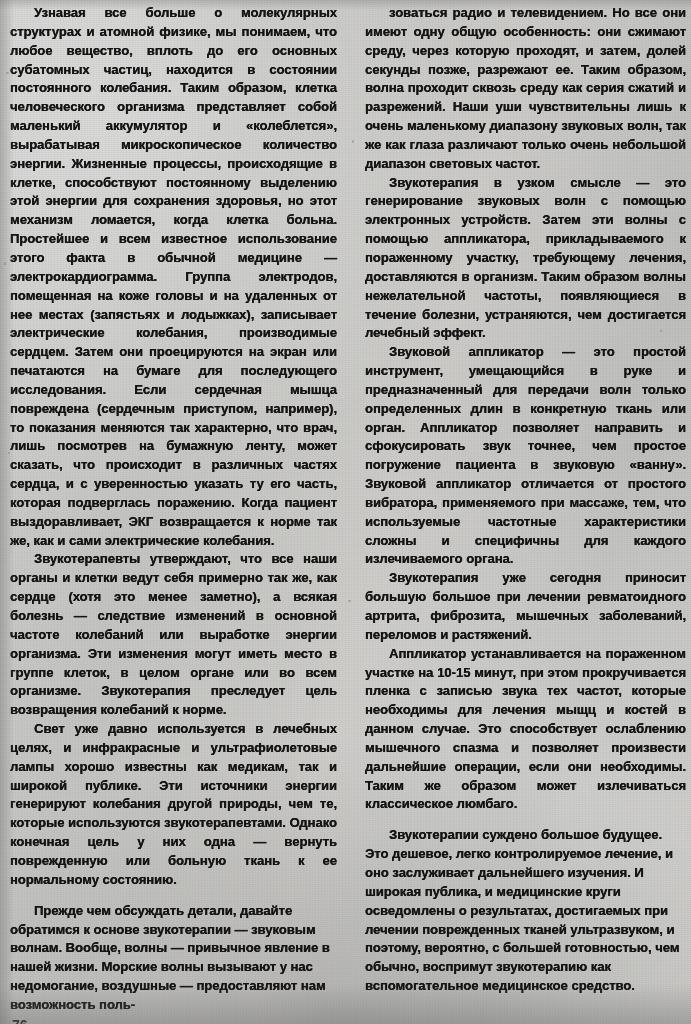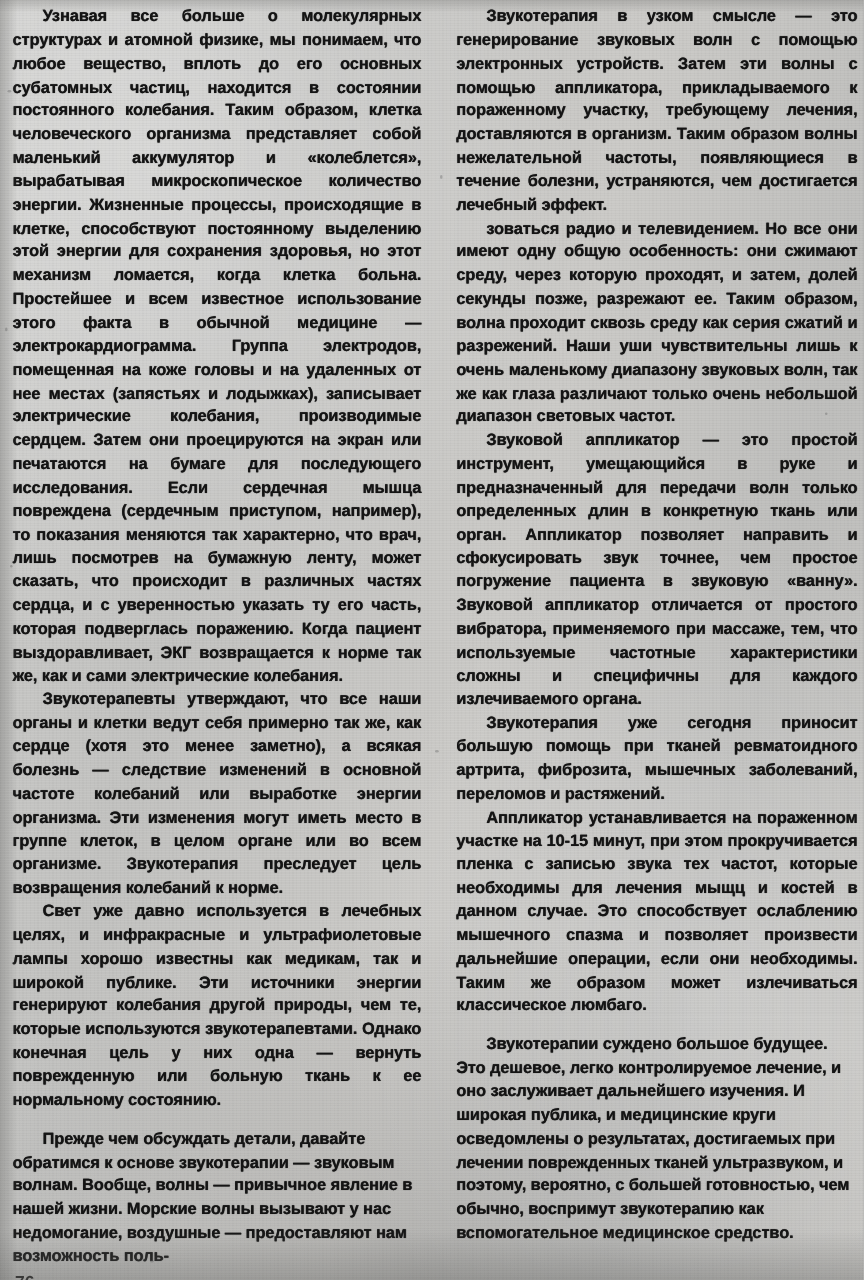--- a/index.html
+++ b/index.html
@@ -130,24 +130,24 @@
   <div class="columns">
 
     <div class="col col-left">
       <p>Узнавая все больше о молекулярных структурах и атомной физике, мы понимаем, что любое вещество, вплоть до его основных субатомных частиц, находится в состоянии постоянного колебания. Таким образом, клетка человеческого организма представляет собой маленький аккумулятор и «колеблется», вырабатывая микроскопическое количество энергии. Жизненные процессы, происходящие в клетке, способствуют постоянному выделению этой энергии для сохранения здоровья, но этот механизм ломается, когда клетка больна. Простейшее и всем известное использование этого факта в обычной медицине — электрокардиограмма. Группа электродов, помещенная на коже головы и на удаленных от нее местах (запястьях и лодыжках), записывает электрические колебания, производимые сердцем. Затем они проецируются на экран или печатаются на бумаге для последующего исследования. Если сердечная мышца повреждена (сердечным приступом, например), то показания меняются так характерно, что врач, лишь посмотрев на бумажную ленту, может сказать, что происходит в различных частях сердца, и с уверенностью указать ту его часть, которая подверглась поражению. Когда пациент выздоравливает, ЭКГ возвращается к норме так же, как и сами электрические колебания.</p>
       <p>Звукотерапевты утверждают, что все наши органы и клетки ведут себя примерно так же, как сердце (хотя это менее заметно), а всякая болезнь — следствие изменений в основной частоте колебаний или выработке энергии организма. Эти изменения могут иметь место в группе клеток, в целом органе или во всем организме. Звукотерапия преследует цель возвращения колебаний к норме.</p>
       <p>Свет уже давно используется в лечебных целях, и инфракрасные и ультрафиолетовые лампы хорошо известны как медикам, так и широкой публике. Эти источники энергии генерируют колебания другой природы, чем те, которые используются звукотерапевтами. Однако конечная цель у них одна — вернуть поврежденную или больную ткань к ее нормальному состоянию.</p>
       <p class="last-para">Прежде чем обсуждать детали, давайте обратимся к основе звукотерапии — звуковым волнам. Вообще, волны — привычное явление в нашей жизни. Морские волны вызывают у нас недомогание, воздушные — предоставляют нам возможность поль-</p>
     </div>
 
     <div class="col col-right">
+      <p>зоваться радио и телевидением. Но все они имеют одну общую особенность: они сжимают среду, через которую проходят, и затем, долей секунды позже, разрежают ее. Таким образом, волна проходит сквозь среду как серия сжатий и разрежений. Наши уши чувствительны лишь к очень маленькому диапазону звуковых волн, так же как глаза различают только очень небольшой диапазон световых частот.</p>
       <p>Звукотерапия в узком смысле — это генерирование звуковых волн с помощью электронных устройств. Затем эти волны с помощью аппликатора, прикладываемого к пораженному участку, требующему лечения, доставляются в организм. Таким образом волны нежелательной частоты, появляющиеся в течение болезни, устраняются, чем достигается лечебный эффект.</p>
-      <p>зоваться радио и телевидением. Но все они имеют одну общую особенность: они сжимают среду, через которую проходят, и затем, долей секунды позже, разрежают ее. Таким образом, волна проходит сквозь среду как серия сжатий и разрежений. Наши уши чувствительны лишь к очень маленькому диапазону звуковых волн, так же как глаза различают только очень небольшой диапазон световых частот.</p>
       <p>Звуковой аппликатор — это простой инструмент, умещающийся в руке и предназначенный для передачи волн только определенных длин в конкретную ткань или орган. Аппликатор позволяет направить и сфокусировать звук точнее, чем простое погружение пациента в звуковую «ванну». Звуковой аппликатор отличается от простого вибратора, применяемого при массаже, тем, что используемые частотные характеристики сложны и специфичны для каждого излечиваемого органа.</p>
-      <p>Звукотерапия уже сегодня приносит большую помощь при тканей ревматоидного артрита, фиброзита, мышечных заболеваний, переломов и растяжений.</p>
+      <p>Звукотерапия уже сегодня приносит большую большое при лечении ревматоидного артрита, фиброзита, мышечных заболеваний, переломов и растяжений.</p>
       <p>Аппликатор устанавливается на пораженном участке на 10-15 минут, при этом прокручивается пленка с записью звука тех частот, которые необходимы для лечения мыщц и костей в данном случае. Это способствует ослаблению мышечного спазма и позволяет произвести дальнейшие операции, если они необходимы. Таким же образом может излечиваться классическое люмбаго.</p>
       <p>Звукотерапии суждено большое будущее. Это дешевое, легко контролируемое лечение, и оно заслуживает дальнейшего изучения. И широкая публика, и медицинские круги осведомлены о результатах, достигаемых при лечении поврежденных тканей ультразвуком, и поэтому, вероятно, с большей готовностью, чем обычно, воспримут звукотерапию как вспомогательное медицинское средство.</p>
     </div>
 
   </div>
 
   <div class="folio">76</div>
 
   <div class="grain"></div>
 

